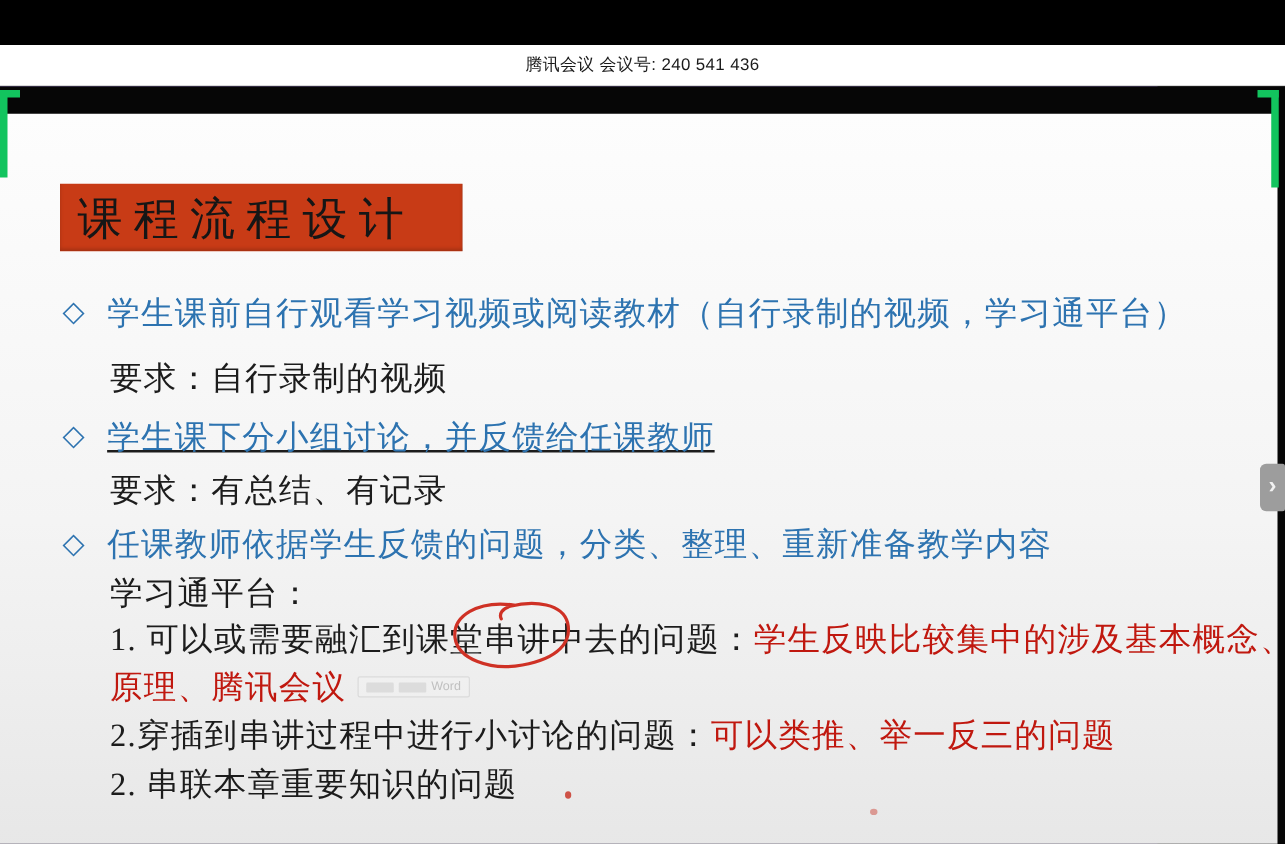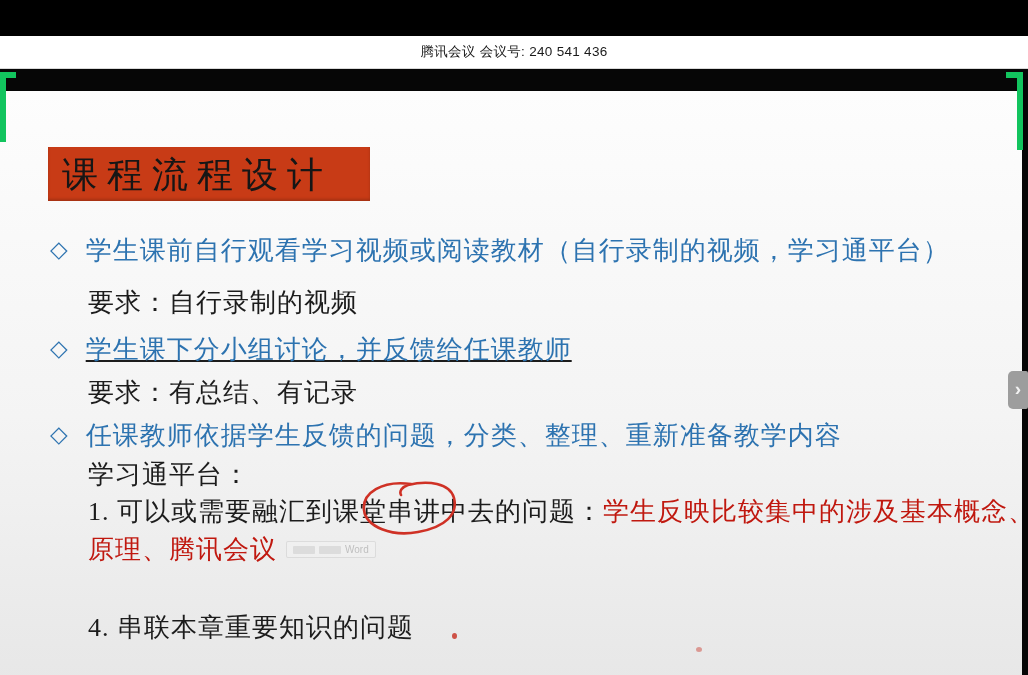--- a/index.html
+++ b/index.html
@@ -116,22 +116,25 @@
       <div class="line l-r2">要求：有总结、有记录</div>
 
       <div class="line l-four">学习通平台：</div>
 
       <div class="line l-n1">
         <span>1. 可以或需要融汇到课堂串讲中去的问题：</span><span class="red">学生反映比较集中的涉及基本概念、</span>
       </div>
 
       <div class="line l-n1c red">原理、腾讯会议</div>
 
+      <div class="line l-n2">
+        <span>2.穿插到串讲过程中进行小讨论的问题：</span><span class="red">可以类推、举一反三的问题</span>
+      </div>
 
-      <div class="line l-n3">4. 串联本章重要知识的问题</div>
+      <div class="line l-n3">2. 串联本章重要知识的问题</div>
 
       <svg class="circle-annotation" viewBox="0 0 106 64">
         <path d="M55 7 C 26 3, 6 16, 8 33 C 10 50, 36 60, 62 55 C 90 50, 102 37, 98 21 C 94 6, 72 3, 52 8 C 46 10, 43 14, 45 18" fill="none" stroke="#cf3125" stroke-width="2.6" stroke-linecap="round"></path>
       </svg>
 
       <div class="ghost-tooltip">
         <span class="wm-block"></span>
         <span class="wm-block"></span>
         <span>Word</span>
       </div>

